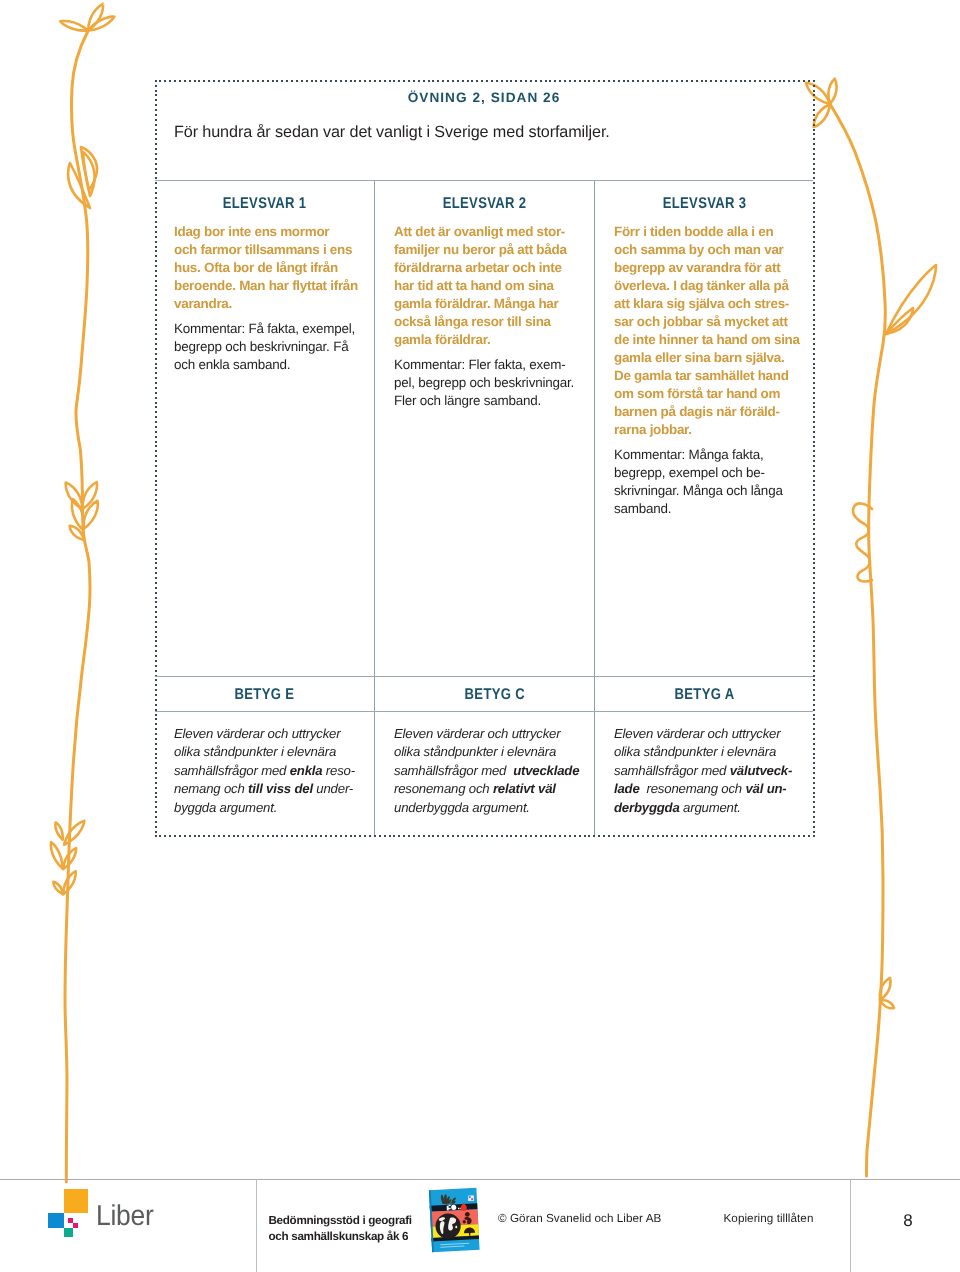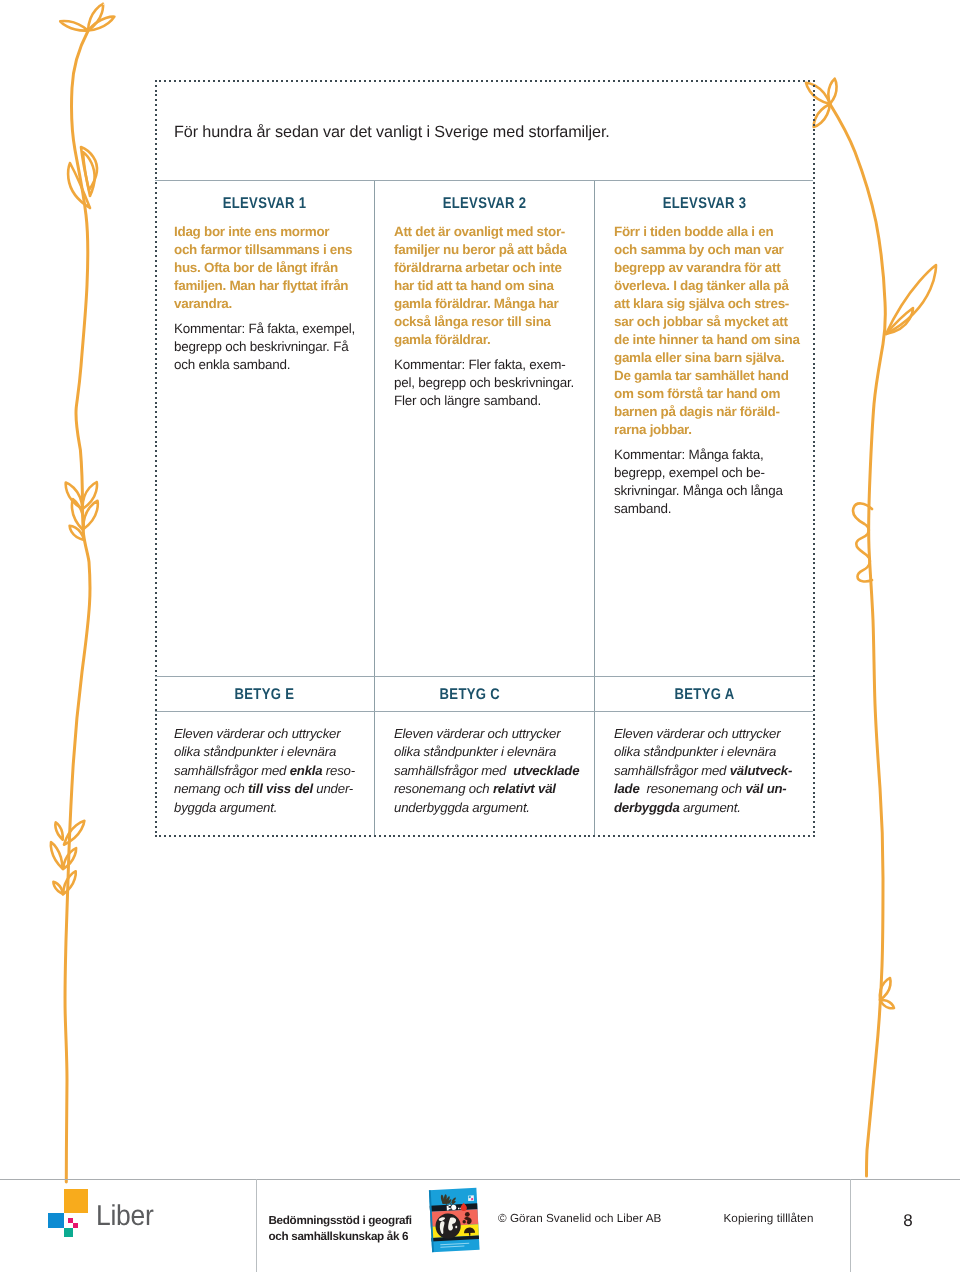--- a/index.html
+++ b/index.html
@@ -666,36 +666,37 @@
       <i class="d" style="left:0;top:736.13px;width:2px;height:2px"></i>
       <i class="d" style="left:658.6px;top:736.13px;width:2px;height:2px"></i>
       <i class="d" style="left:0;top:741.00px;width:2px;height:2px"></i>
       <i class="d" style="left:658.6px;top:741.00px;width:2px;height:2px"></i>
       <i class="d" style="left:0;top:745.88px;width:2px;height:2px"></i>
       <i class="d" style="left:658.6px;top:745.88px;width:2px;height:2px"></i>
       <i class="d" style="left:0;top:750.75px;width:2px;height:2px"></i>
       <i class="d" style="left:658.6px;top:750.75px;width:2px;height:2px"></i>
     </div>
 
+  <div class="exercise-label">ÖVNING 2, SIDAN 26</div>
 
   <div class="question" id="question">
       <div>För hundra år sedan var det vanligt i Sverige med storfamiljer.</div>
     </div>
 
   <div class="hr" style="left:155px;top:180px;width:658px;"></div>
   <div class="vr" style="left:374px;top:181px;height:654px;"></div>
   <div class="vr" style="left:594px;top:181px;height:654px;"></div>
 
   <div id="answer-cols">
       <div class="colhead" style="left:155px;top:195px;width:219px;"><span>ELEVSVAR 1</span></div>
       <div class="tb ans" style="left:174px;top:223px;width:186px;">
         <div>Idag bor inte ens mormor</div>
         <div>och farmor tillsammans i ens</div>
         <div>hus. Ofta bor de långt ifrån</div>
-        <div>familjen. Man har flyttat ifrån</div>
+        <div>beroende. Man har flyttat ifrån</div>
         <div>varandra.</div>
       </div>
       <div class="tb cmt" style="left:174px;top:320.2px;width:186px;">
         <div>Kommentar: Få fakta, exempel,</div>
         <div>begrepp och beskrivningar. Få</div>
         <div>och enkla samband.</div>
       </div>
       <div class="colhead" style="left:375px;top:195px;width:219px;"><span>ELEVSVAR 2</span></div>
       <div class="tb ans" style="left:394px;top:223px;width:190px;">
         <div>Att det är ovanligt med stor-</div>
@@ -739,21 +740,21 @@
 
   <div id="grade-cols">
       <div class="colhead" style="left:155px;top:686px;width:219px;"><span>BETYG E</span></div>
       <div class="tb crit" style="left:174px;top:725px;width:196px;">
         <div><span>Eleven värderar och uttrycker</span></div>
         <div><span>olika ståndpunkter i elevnära</span></div>
         <div><span>samhällsfrågor med </span><b>enkla</b><span> reso-</span></div>
         <div><span>nemang och </span><b>till viss del</b><span> under-</span></div>
         <div><span>byggda argument.</span></div>
       </div>
-      <div class="colhead" style="left:360px;top:686px;width:219px;"><span>BETYG C</span></div>
+      <div class="colhead" style="left:385px;top:686px;width:219px;"><span>BETYG C</span></div>
       <div class="tb crit" style="left:394px;top:725px;width:196px;">
         <div><span>Eleven värderar och uttrycker</span></div>
         <div><span>olika ståndpunkter i elevnära</span></div>
         <div><span>samhällsfrågor med  </span><b>utvecklade</b></div>
         <div><span>resonemang och </span><b>relativt väl</b></div>
         <div><span>underbyggda argument.</span></div>
       </div>
       <div class="colhead" style="left:595px;top:686px;width:219px;"><span>BETYG A</span></div>
       <div class="tb crit" style="left:614px;top:725px;width:196px;">
         <div><span>Eleven värderar och uttrycker</span></div>

